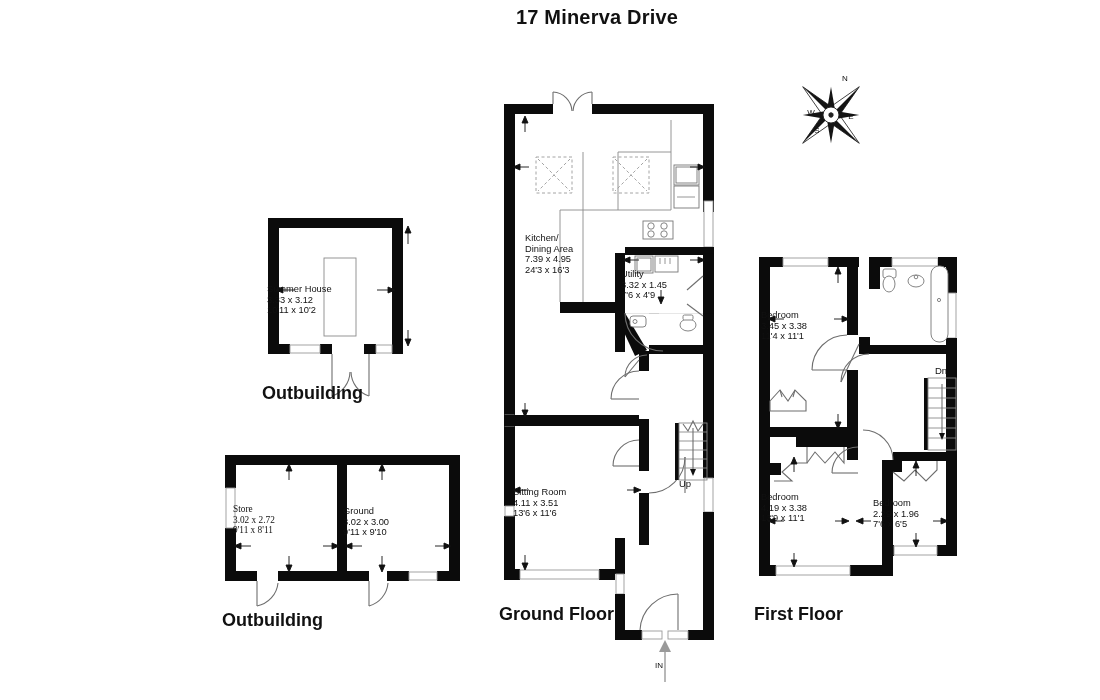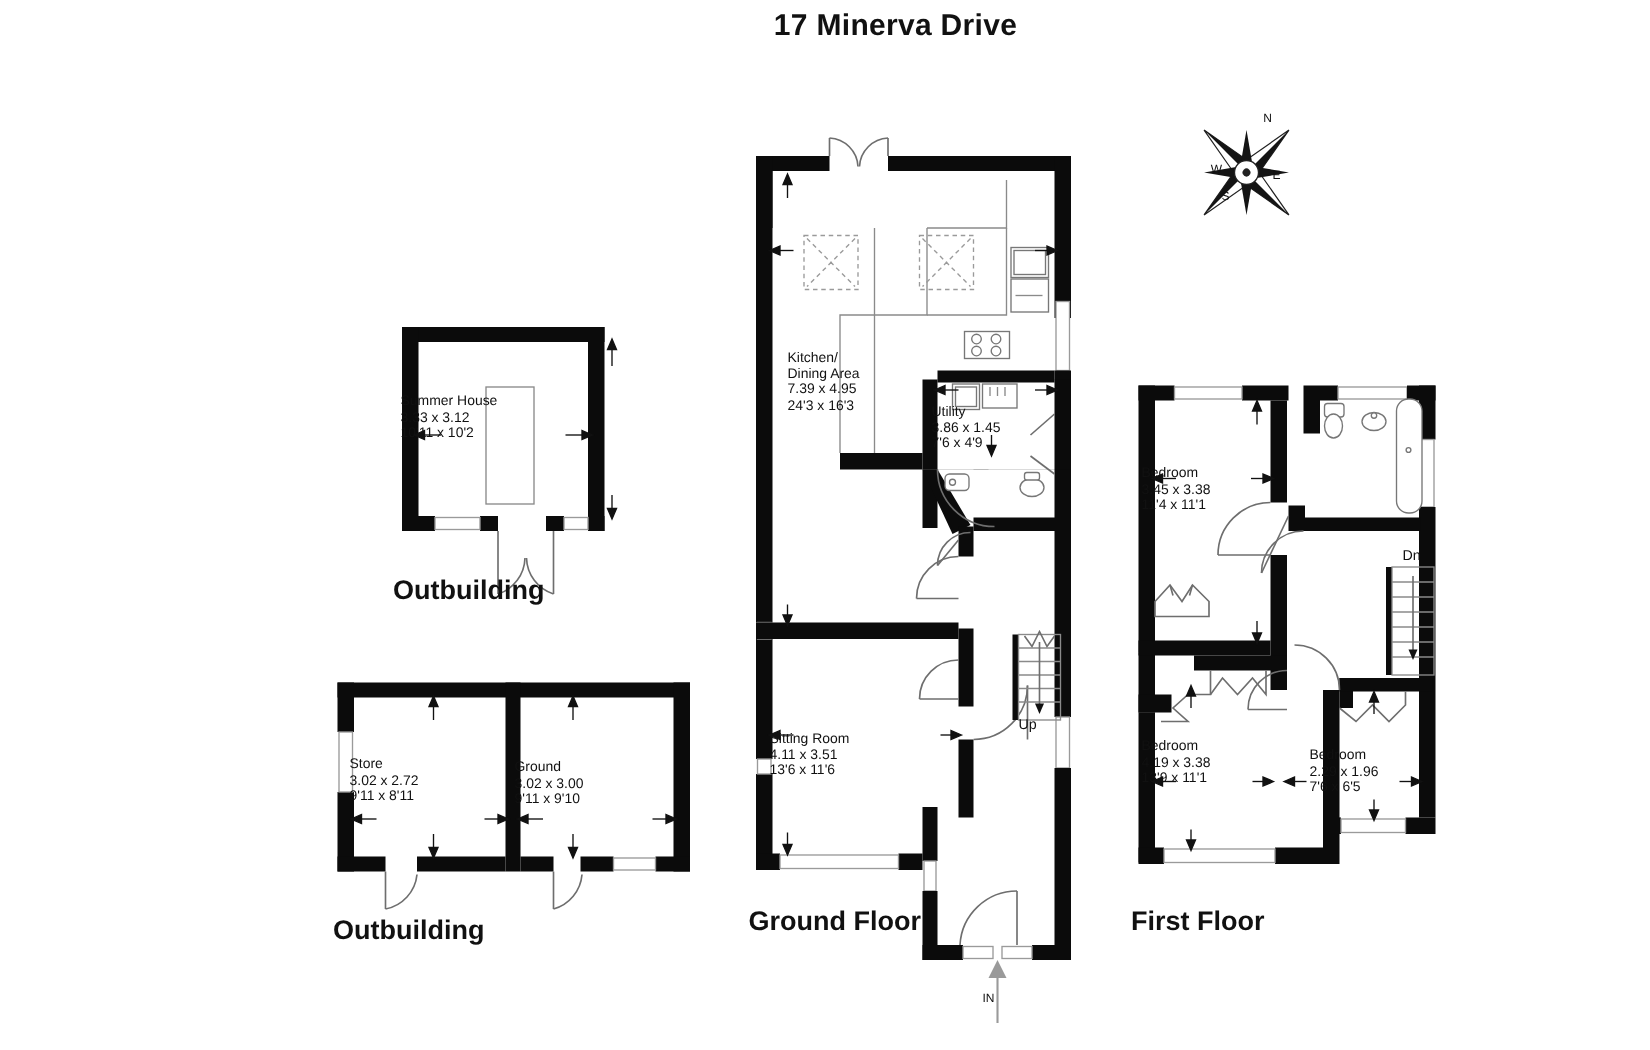--- a/index.html
+++ b/index.html
@@ -24,22 +24,22 @@
   #lbl-out1{left:215px;top:383px;}
   #lbl-out2{left:175px;top:610px;}
 
   .roomtext{position:absolute;font-size:9.3px;line-height:10.6px;white-space:nowrap;}
   .rt-k{left:478px;top:233px;width:86px;}
   .rt-u{left:574px;top:269px;width:64px;}
   .rt-s{left:466px;top:487px;width:90px;}
   .rt-b1{left:714px;top:310px;width:90px;}
   .rt-b2{left:714px;top:492px;width:90px;}
   .rt-b3{left:826px;top:498px;width:88px;}
-  .rt-sh{left:220px;top:262px;width:96px;}
-  .rt-st{left:186px;top:504px;width:94px;}
+  .rt-sh{left:220px;top:284px;width:96px;}
+  .rt-st{left:186px;top:504px;width:94px;font-family:Liberation Serif, serif;}
   .rt-of{left:296px;top:506px;width:94px;}
 
   .stairlbl{position:absolute;font-size:9.5px;}
   #lbl-up{left:632px;top:478px;}
   #lbl-dn{left:888px;top:365px;}
   #lbl-in{left:608px;top:661px;font-size:8px;}
 
   svg.plan{position:absolute;left:0;top:0;width:1100px;height:700px;overflow:visible;}
   .w{fill:#0b0b0b;}
   .thin{fill:none;stroke:#8a8a8a;stroke-width:0.9;}
@@ -436,21 +436,21 @@
 
   <div class="roomtext rt-k">
     <div>Kitchen/</div>
     <div>Dining Area</div>
     <div>7.39 x 4.95</div>
     <div>24'3 x 16'3</div>
   </div>
 
   <div class="roomtext rt-u">
     <div>Utility</div>
-    <div>3.86 x 1.45</div>
+    <div>3.32 x 1.45</div>
     <div>7'6 x 4'9</div>
   </div>
 
   <div class="roomtext rt-s">
     <div>Sitting Room</div>
     <div>4.11 x 3.51</div>
     <div>13'6 x 11'6</div>
   </div>
 
   <div class="roomtext rt-b1">

